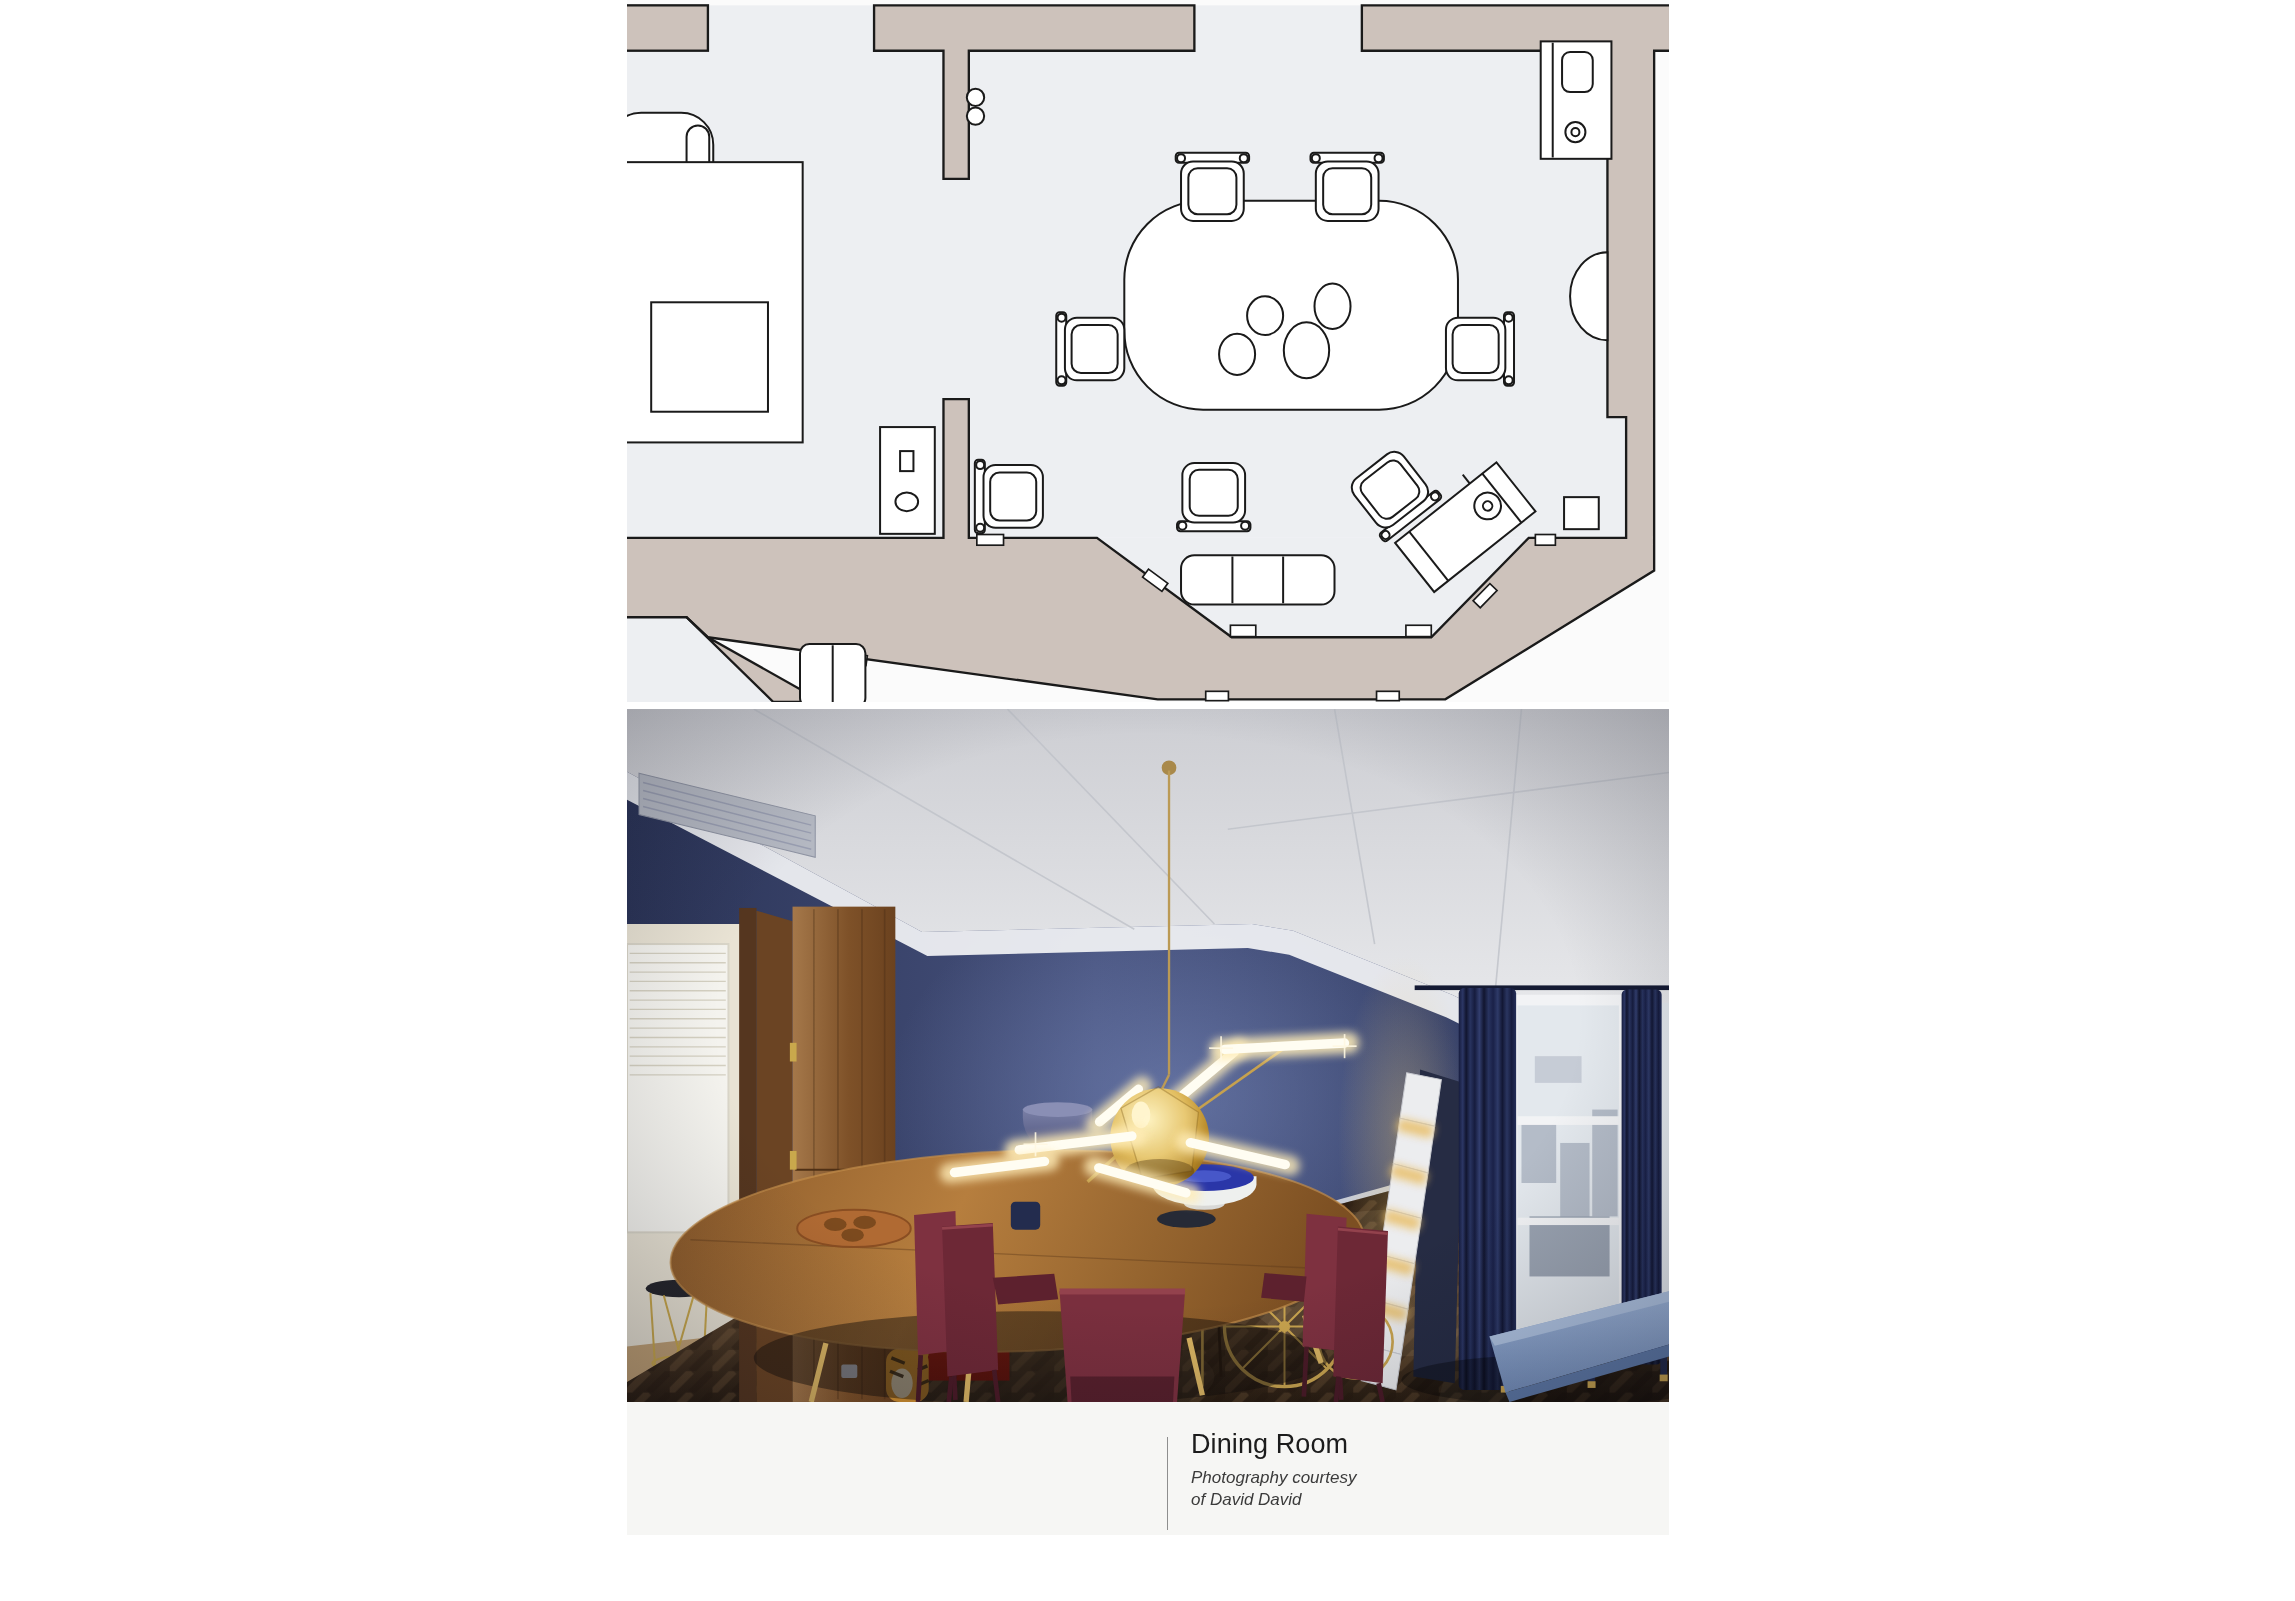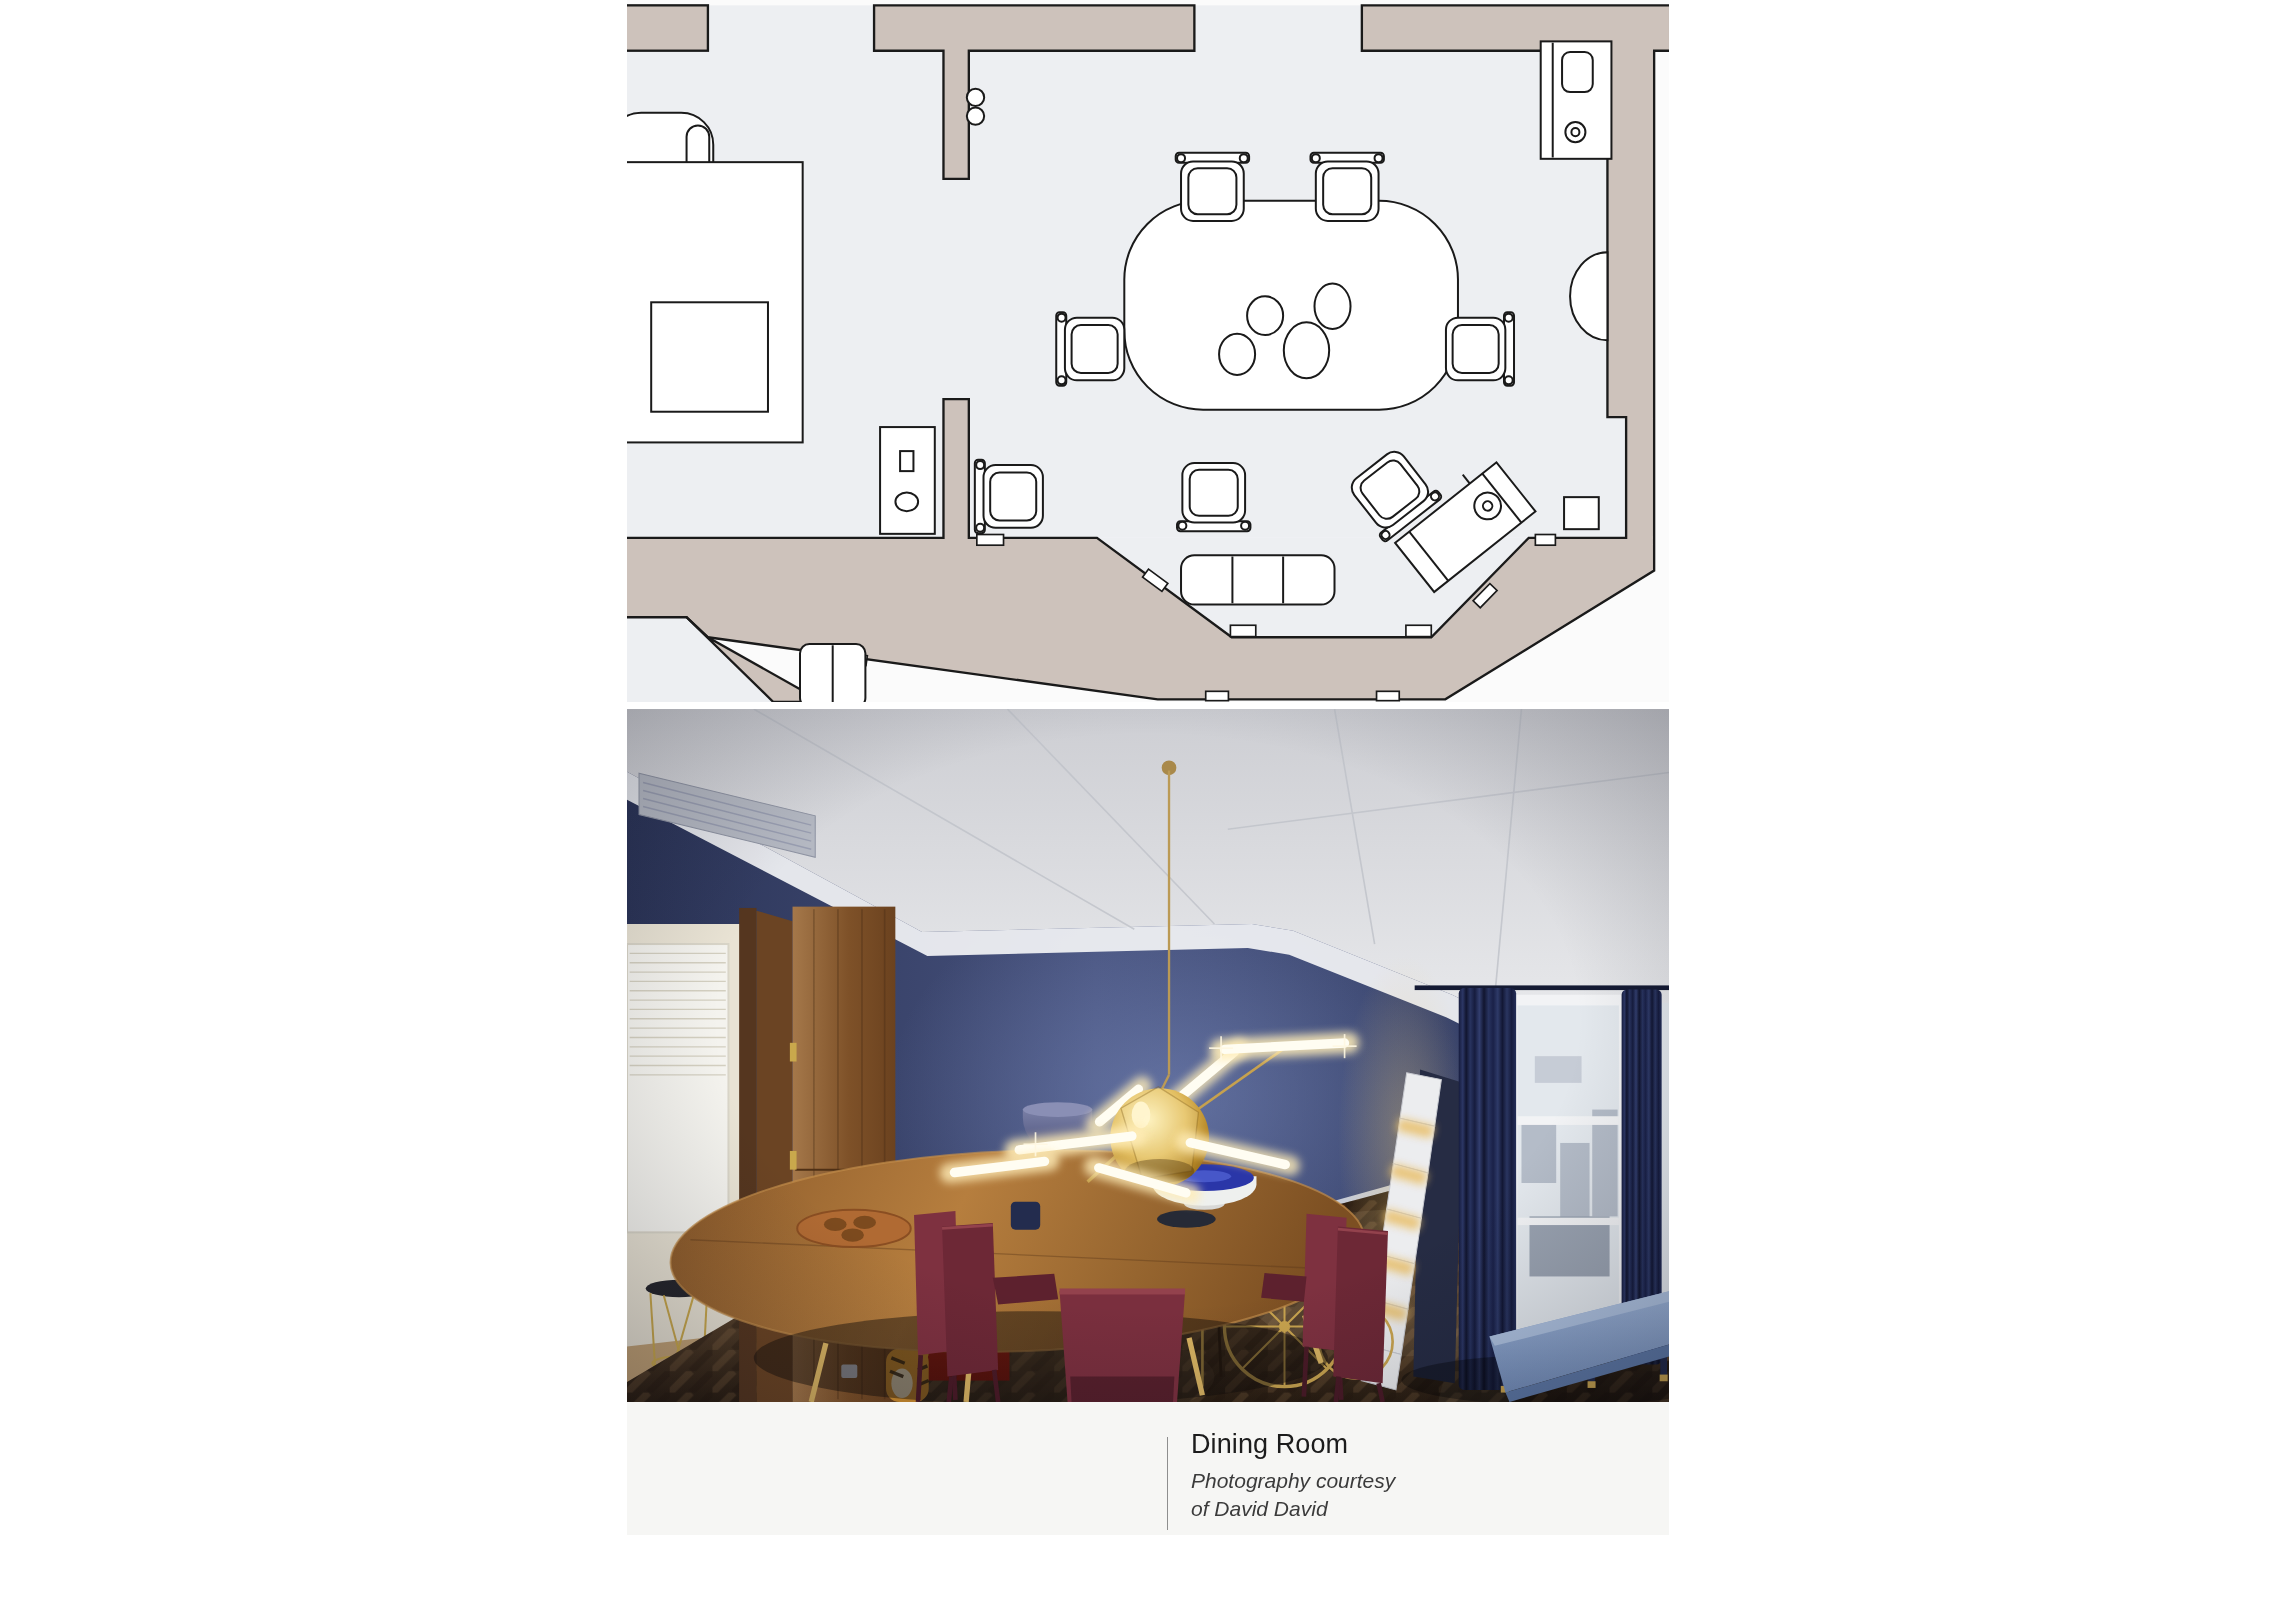--- a/index.html
+++ b/index.html
@@ -6,21 +6,21 @@
   #page{position:relative;width:2295px;height:1602px;background:#ffffff;overflow:hidden;
         font-family:"Liberation Sans", sans-serif;}
   #content{position:absolute;left:627px;top:0;width:1042px;height:1602px;padding-left:12px;}
   .plan-wrap{position:absolute;left:0;top:0;width:1042px;height:702px;}
   .photo-wrap{position:absolute;left:0;top:709px;width:1042px;height:693px;}
   .caption{position:absolute;left:0;top:1402px;width:1042px;height:133px;background:var(--caption-bg,#f6f6f4);}
   .caption .rule{position:absolute;left:540px;top:35px;width:1.3px;height:93px;background:var(--caption-rule,#8e8e8e);}
   .caption .text{position:absolute;left:564px;top:27px;}
   .caption h2{margin:0 0 6.7px 0;font-size:27px;font-weight:500;letter-spacing:0.1px;
               color:var(--caption-title-color,#1c1c1c);}
-  .caption p{margin:0;font-size:21px;line-height:1.34;font-style:italic;
+  .caption p{margin:0;font-size:17px;line-height:1.34;font-style:italic;
              color:var(--caption-credit-color,#3b3b3b);}
   svg{display:block;}
 </style>
 </head>
 <body>
 
 <div id="page">
 <div id="content">
 
   <div class="plan-wrap">

